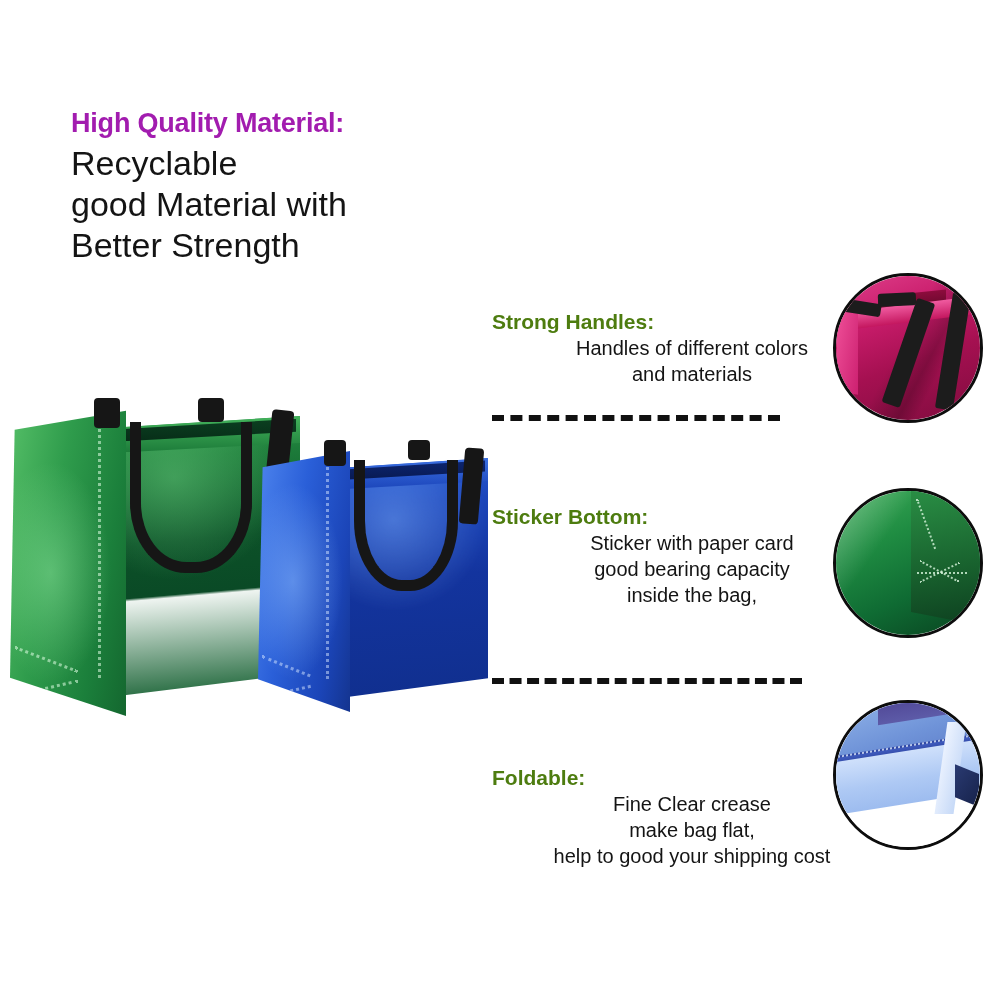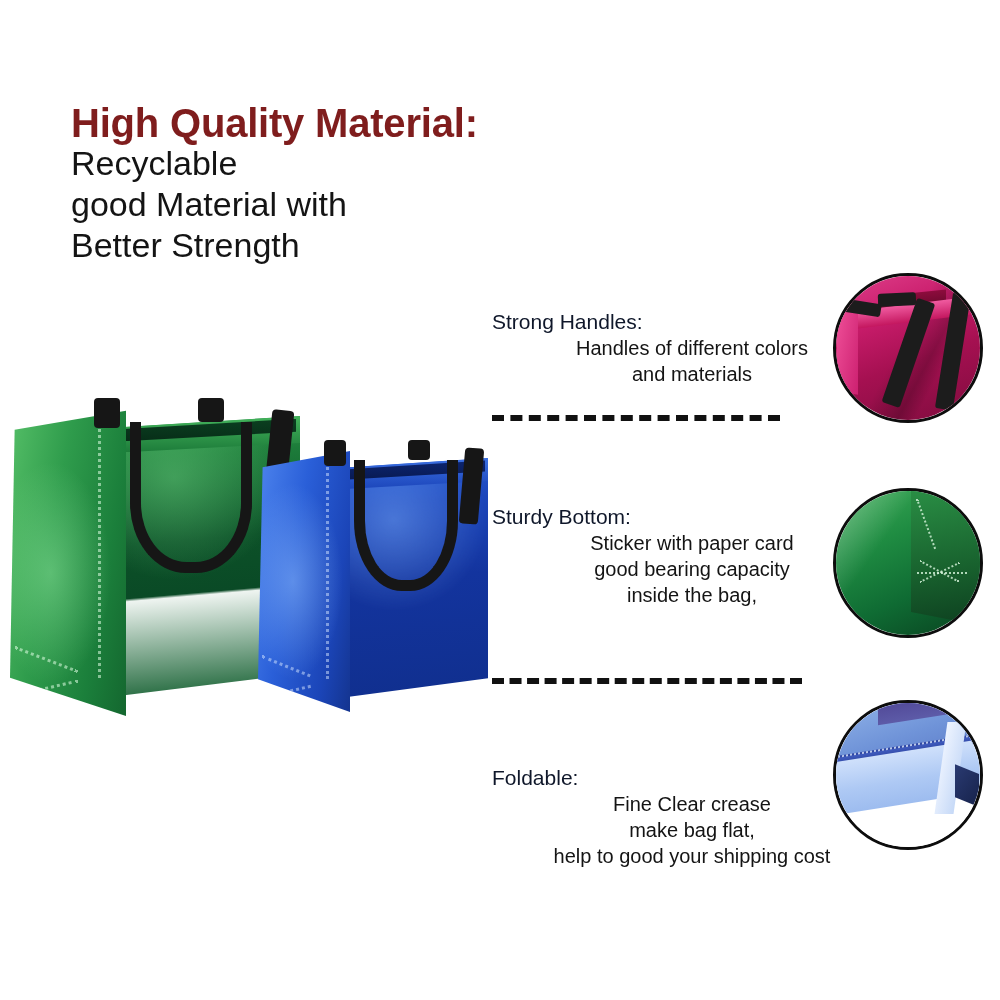--- a/index.html
+++ b/index.html
@@ -23,45 +23,45 @@
   }
 
   
   .headline-block {
     position: absolute;
     left: 71px;
     top: 103px;
     width: 420px;
   }
   .headline-title {
-    font-size: 40px;
+    font-size: 27px;
     font-weight: bold;
-    color: #7f1d1d;
+    color: #a21caf;
     line-height: 40px;
     letter-spacing: -0.2px;
     white-space: nowrap;
   }
   .headline-line {
     font-size: 34px;
     font-weight: normal;
     color: #141414;
     line-height: 41px;
     white-space: nowrap;
   }
 
   
   .feature {
     position: absolute;
     left: 492px;
     width: 400px;
   }
   .feature-title {
     font-size: 21px;
-    font-weight: normal;
-    color: #0f172a;
+    font-weight: bold;
+    color: #4d7c0f;
     line-height: 27px;
     white-space: nowrap;
   }
   .feature-line {
     font-size: 20px;
     color: #141414;
     line-height: 26px;
     white-space: nowrap;
     text-align: center;
   }
@@ -330,21 +330,21 @@
 
   <div class="feature" style="top:308px;">
     <div class="feature-title">Strong Handles:</div>
     <div class="feature-line">Handles of different colors</div>
     <div class="feature-line">and materials</div>
   </div>
 
   <div class="divider" style="left:492px; top:415px; width:288px;"></div>
 
   <div class="feature" style="top:503px;">
-    <div class="feature-title">Sturdy Bottom:</div>
+    <div class="feature-title">Sticker Bottom:</div>
     <div class="feature-line">Sticker with paper card</div>
     <div class="feature-line">good bearing capacity</div>
     <div class="feature-line">inside the bag,</div>
   </div>
 
   <div class="divider" style="left:492px; top:678px; width:310px;"></div>
 
   <div class="feature" style="top:728px;margin-top:36px;">
     <div class="feature-title">Foldable:</div>
     <div class="feature-line">Fine Clear crease</div>

